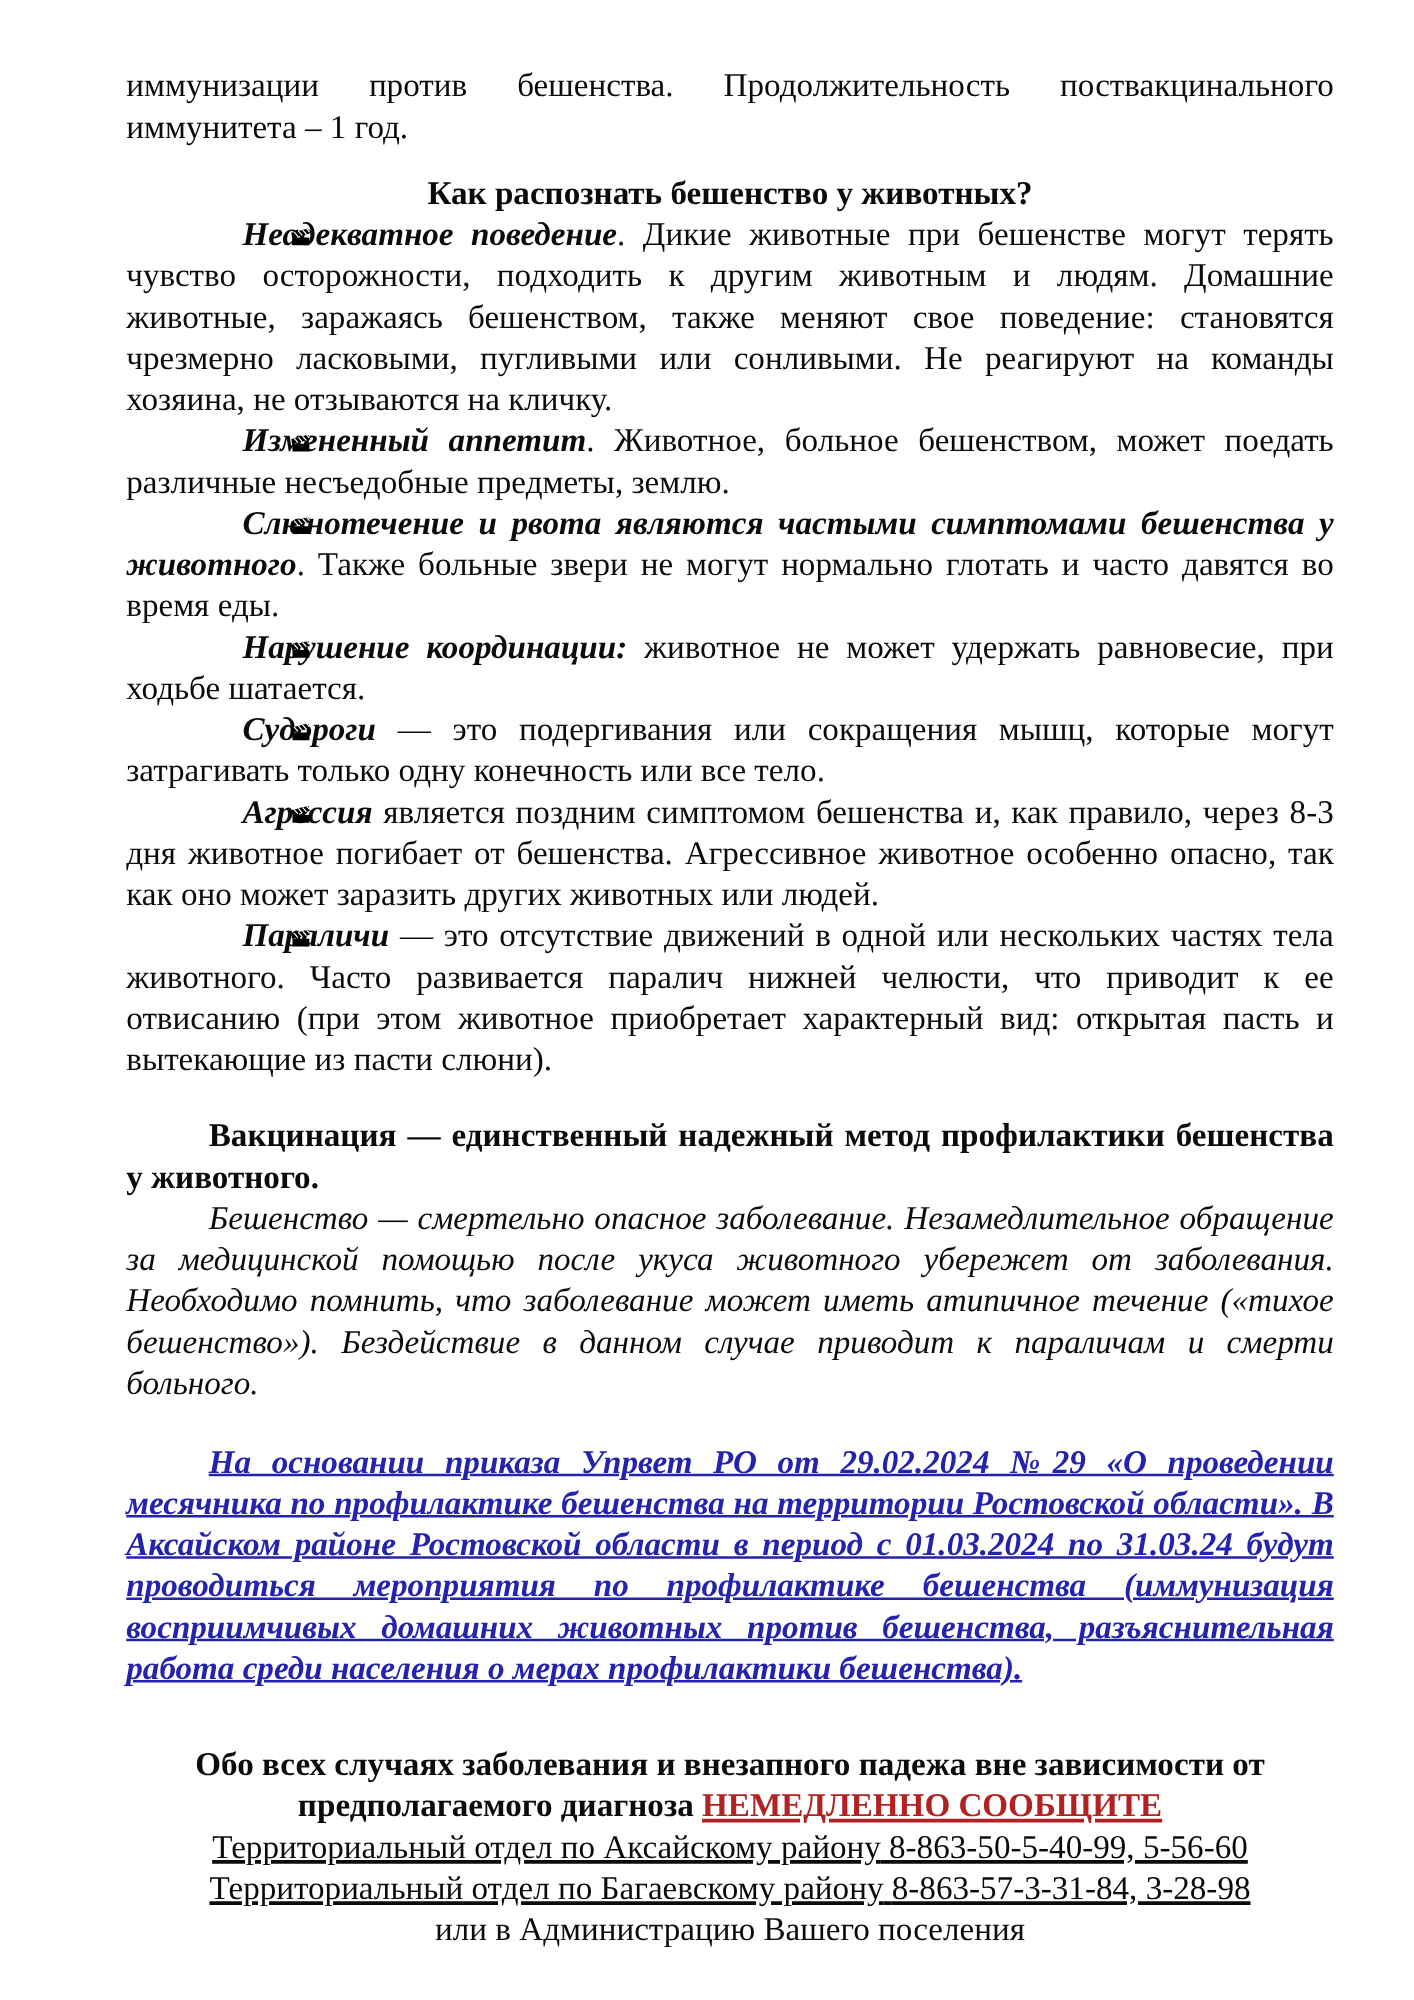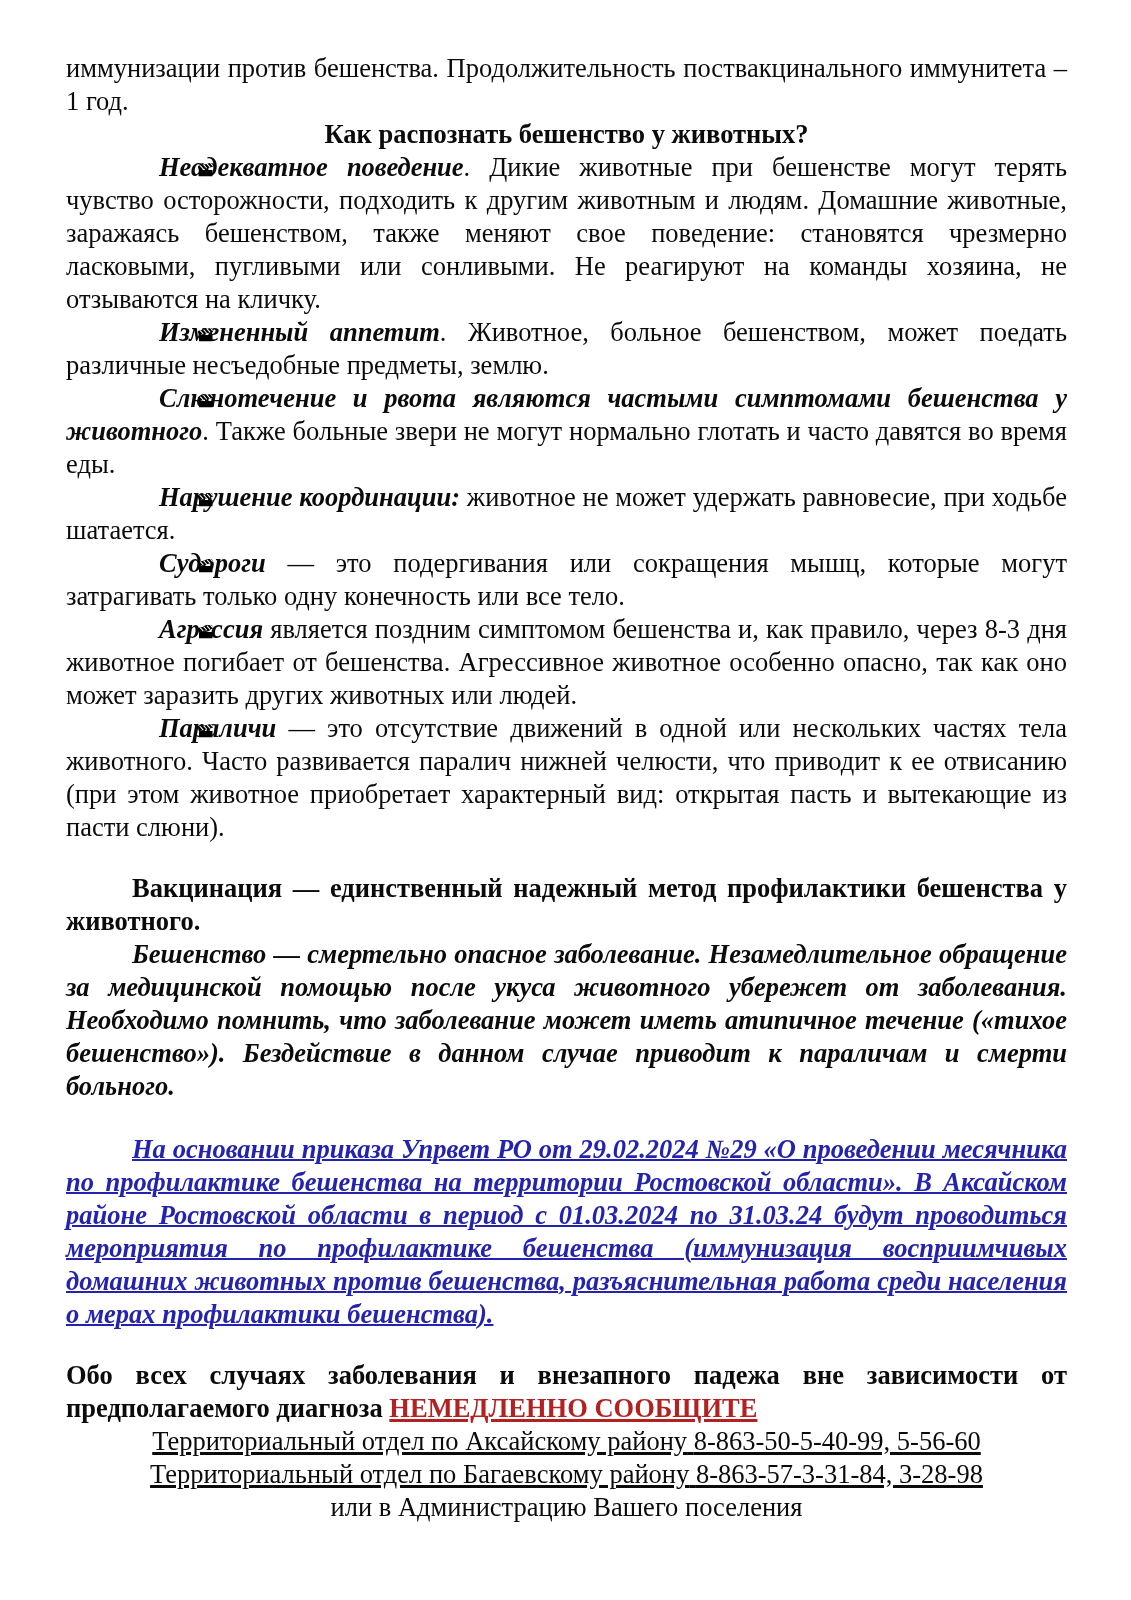--- a/index.html
+++ b/index.html
@@ -2,32 +2,32 @@
 <html lang="ru" style="--blue: #2323AE; --red: #B22222; --ink: #0b0b0b;"><head>
 <meta charset="utf-8">
 <style>
   :root { --blue:#2323AE; --red:#B22222; --ink:#0b0b0b; }
   html,body { margin:0; padding:0; background:#ffffff; }
   .page {
     position:relative; box-sizing:border-box;
     width:1131px; height:1600px; margin:0 auto;
     background:#ffffff; color:var(--ink);
     font-family:"Liberation Serif", serif;
-    padding:52px 64px 30px 66px; overflow:hidden;
+    padding:52px 64px 30px 101px; overflow:hidden;
   }
   p { margin:0; font-size:26.5px; line-height:33px; text-align:justify; }
   .indent { text-indent:66px; }
-  .heading { text-align:center; font-weight:bold; }
+  .heading { text-align:center; font-weight:bold;margin-top:20px; }
   .bold { font-weight:bold; }
-  .bolditalic { font-weight:bold; font-style:italic; }
+  .bolditalic { font-weight:normal; font-style:italic; }
   .term { font-weight:bold; font-style:italic; }
   .bullet-icon { display:inline-block; width:18px; height:14px; margin-right:9px; vertical-align:baseline; position:relative; top:1px; }
   .order { color:var(--blue); font-weight:bold; font-style:italic; text-decoration:underline; margin-top:30px; text-decoration-thickness:2px; }
   .vacc { margin-top:28px; }
-  .report { font-weight:bold; margin-top:28px; }
+  .report { text-align:center; font-weight:bold; margin-top:44px; }
   .alert { color:var(--red); text-decoration:underline; text-decoration-thickness:2.5px; }
   .org-line { text-align:center; font-weight:bold; }
   .contact { text-align:center; font-weight:normal; text-decoration:underline; text-decoration-thickness:2.5px; }
   .footer-line { text-align:center; font-weight:normal; }
 </style>
 </head>
 <body>
 
 <div class="page">
 

